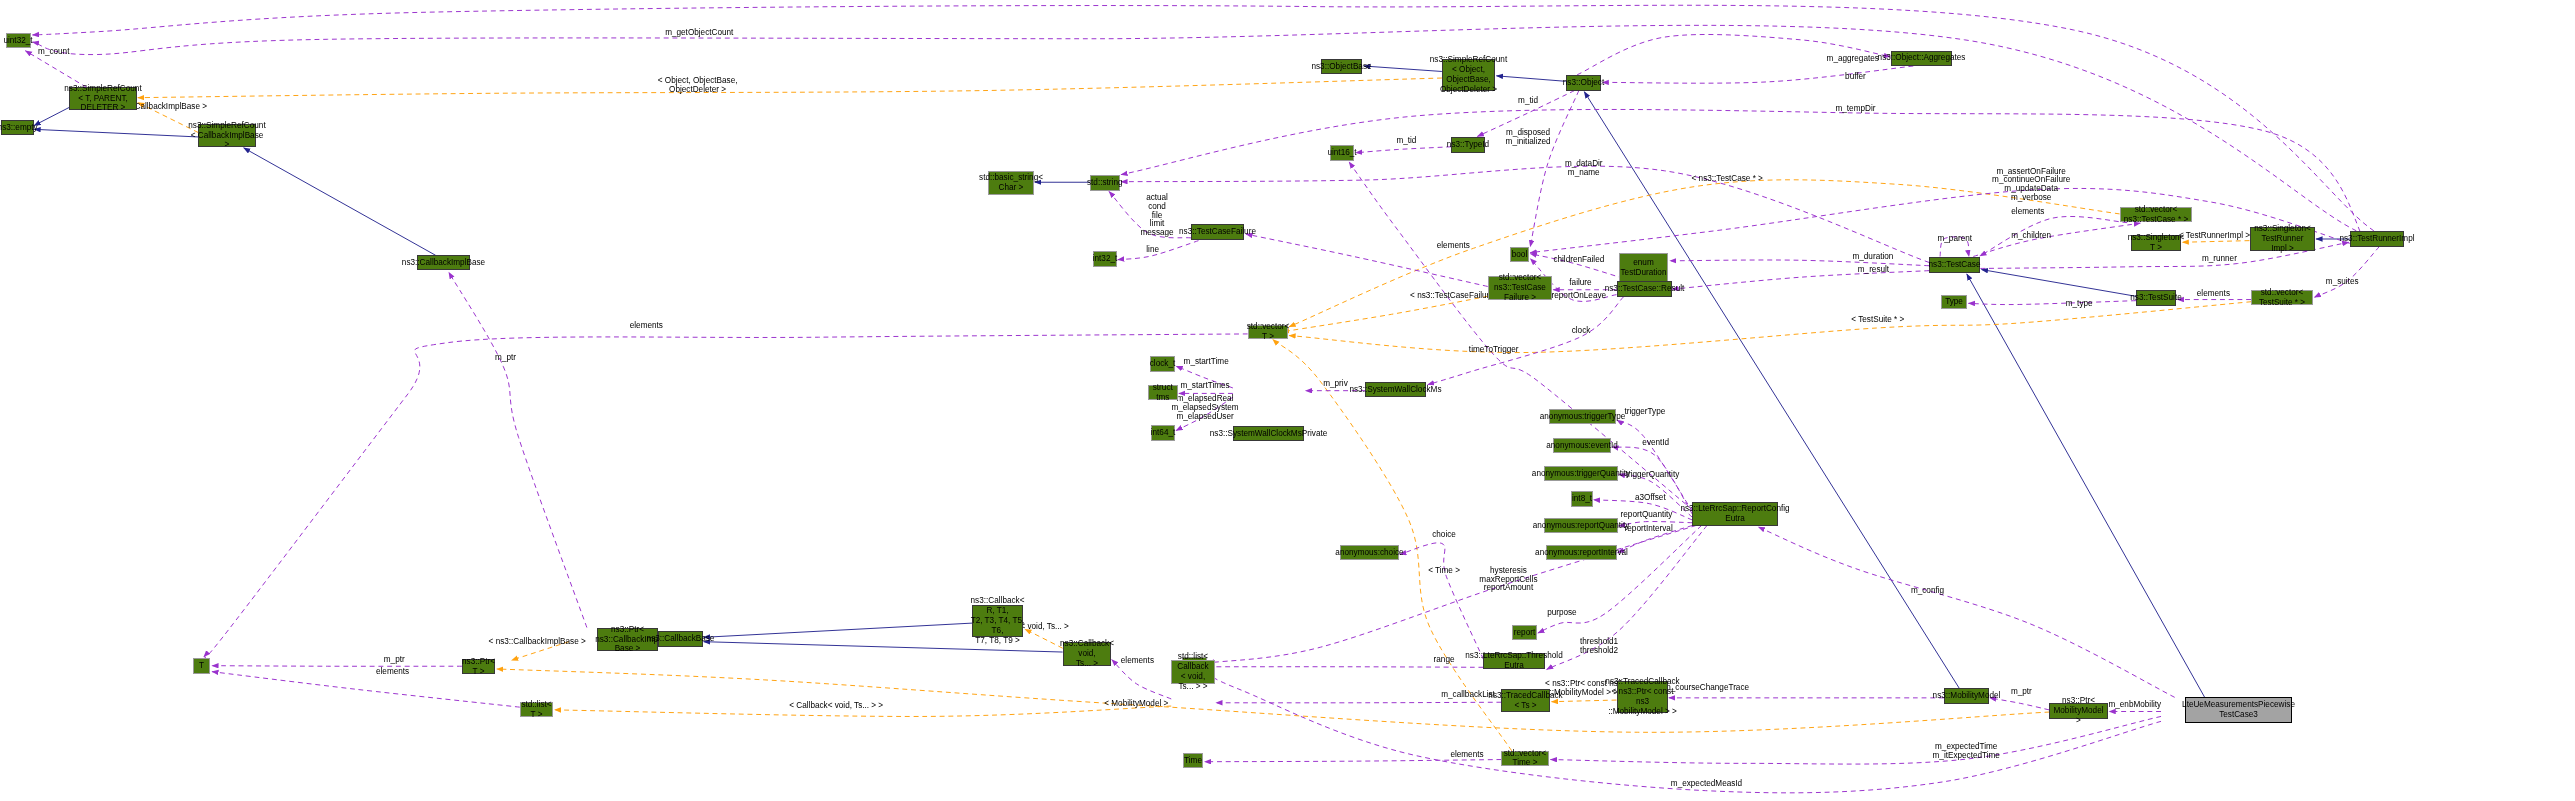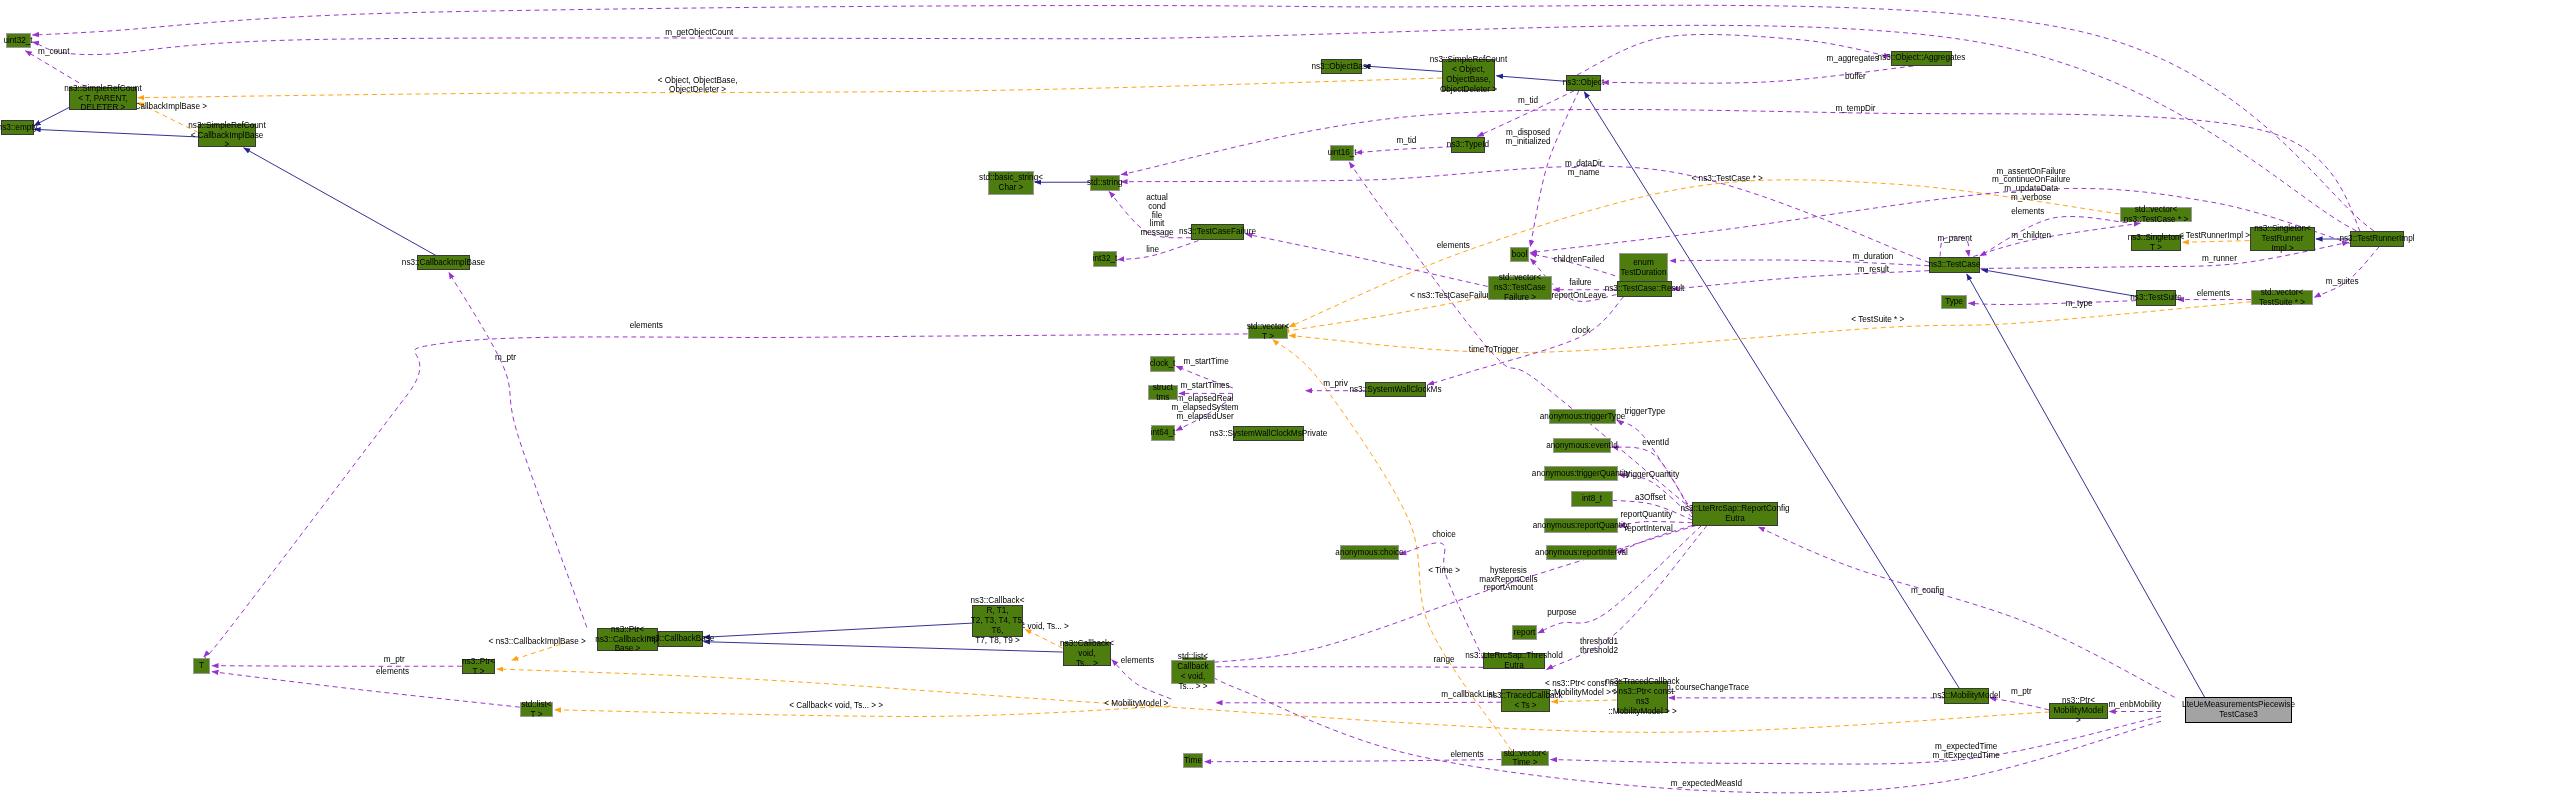--- a/index.html
+++ b/index.html
@@ -214,21 +214,21 @@
       <div class="node strong" style="left: 1617px; top: 281px; width: 55px; height: 16px; text-align: right;">ns3::TestCase::Result</div>
       <div class="node" style="left: 1248px; top: 325px; width: 40px; height: 13.6px;">std::vector&lt; T &gt;</div>
       <div class="node" style="left: 1150px; top: 356px; width: 25px; height: 16px;">clock_t</div>
       <div class="node" style="left: 1148px; top: 385px; width: 29.5px; height: 15.3px;">struct tms</div>
       <div class="node" style="left: 1151px; top: 425px; width: 24px; height: 16px;">int64_t</div>
       <div class="node strong" style="left: 1233px; top: 382px; width: 71px; height: 15.3px; margin-top: 44px;">ns3::SystemWallClockMsPrivate</div>
       <div class="node strong" style="left: 1365px; top: 382px; width: 61px; height: 15.3px;">ns3::SystemWallClockMs</div>
       <div class="node" style="left: 1549px; top: 409px; width: 67px; height: 15.3px;">anonymous:triggerType</div>
       <div class="node" style="left: 1553px; top: 438px; width: 58px; height: 15.3px;">anonymous:eventId</div>
       <div class="node" style="left: 1544px; top: 466px; width: 74px; height: 15.3px;">anonymous:triggerQuantity</div>
-      <div class="node" style="left: 1571px; top: 491px; width: 42px; height: 16px;">int8_t</div>
+      <div class="node" style="left: 1571px; top: 491px; width: 22px; height: 16px;">int8_t</div>
       <div class="node" style="left: 1544px; top: 518px; width: 74px; height: 15.3px;">anonymous:reportQuantity</div>
       <div class="node" style="left: 1546px; top: 545px; width: 71px; height: 15.3px;">anonymous:reportInterval</div>
       <div class="node" style="left: 1340px; top: 545px; width: 59px; height: 15.3px;">anonymous:choice</div>
       <div class="node strong" style="left: 1692px; top: 502px; width: 86px; height: 23.5px;">ns3::LteRrcSap::ReportConfig
 Eutra</div>
       <div class="node" style="left: 1512px; top: 625px; width: 25px; height: 15.3px;">report</div>
       <div class="node strong" style="left: 1483px; top: 653px; width: 62px; height: 16px;">ns3::LteRrcSap::Threshold
 Eutra</div>
       <div class="node" style="left: 193px; top: 658px; width: 17px; height: 16px;">T</div>
       <div class="node strong" style="left: 462px; top: 659px; width: 33px; height: 15.3px;">ns3::Ptr&lt; T &gt;</div>

